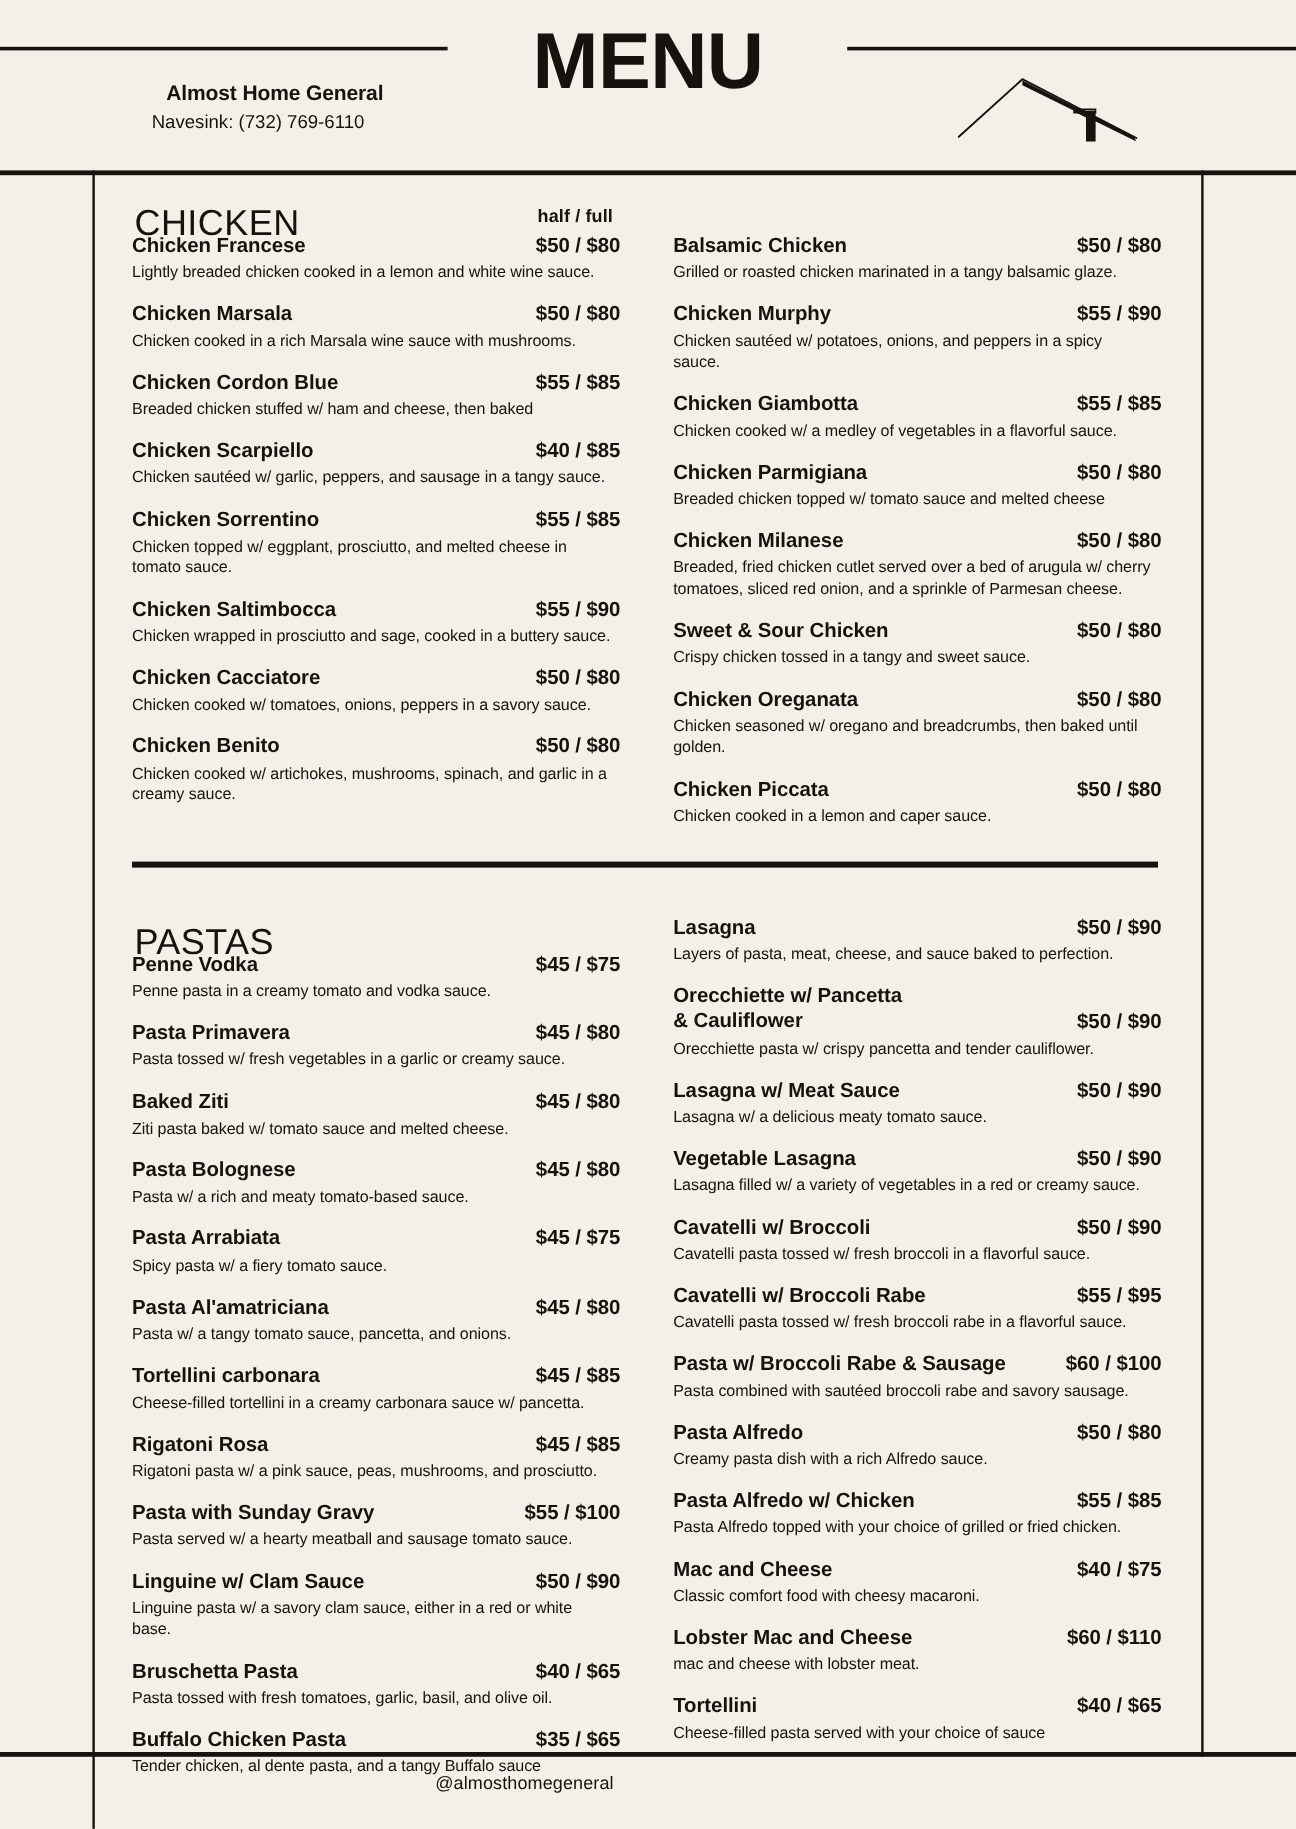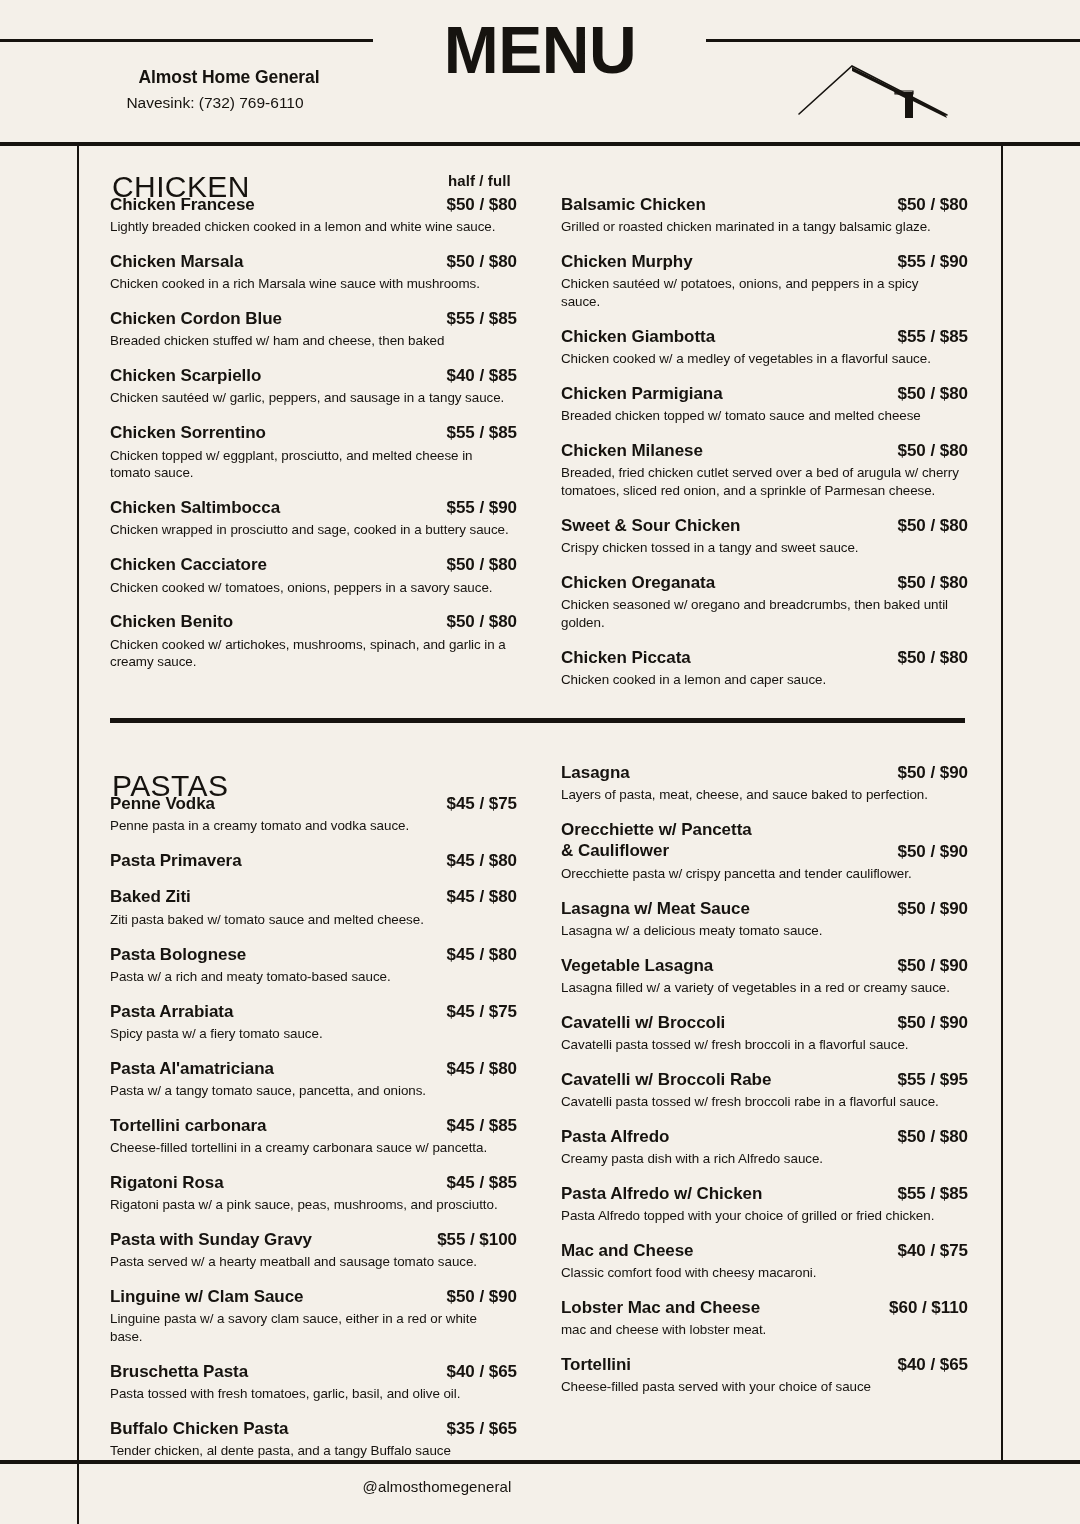--- a/index.html
+++ b/index.html
@@ -401,20 +401,21 @@
                 <div class="item-name">Penne Vodka</div>
                 <div class="item-price">$45 / $75</div>
               </div>
               <div class="item-desc">Penne pasta in a creamy tomato and vodka sauce.</div>
             </div>
             <div class="item">
               <div class="item-head">
                 <div class="item-name">Pasta Primavera</div>
                 <div class="item-price">$45 / $80</div>
               </div>
+              <div class="item-desc">Pasta tossed w/ fresh vegetables in a garlic or creamy sauce.</div>
             </div>
             <div class="item">
               <div class="item-head">
                 <div class="item-name">Baked Ziti</div>
                 <div class="item-price">$45 / $80</div>
               </div>
               <div class="item-desc">Ziti pasta baked w/ tomato sauce and melted cheese.</div>
             </div>
             <div class="item">
               <div class="item-head">
@@ -519,20 +520,27 @@
           </div>
           <div class="item">
             <div class="item-head">
               <div class="item-name">Cavatelli w/ Broccoli Rabe</div>
               <div class="item-price">$55 / $95</div>
             </div>
             <div class="item-desc">Cavatelli pasta tossed w/ fresh broccoli rabe in a flavorful sauce.</div>
           </div>
           <div class="item">
             <div class="item-head">
+              <div class="item-name">Pasta w/ Broccoli Rabe &amp; Sausage</div>
+              <div class="item-price">$60 / $100</div>
+            </div>
+            <div class="item-desc">Pasta combined with sautéed broccoli rabe and savory sausage.</div>
+          </div>
+          <div class="item">
+            <div class="item-head">
               <div class="item-name">Pasta Alfredo</div>
               <div class="item-price">$50 / $80</div>
             </div>
             <div class="item-desc">Creamy pasta dish with a rich Alfredo sauce.</div>
           </div>
           <div class="item">
             <div class="item-head">
               <div class="item-name">Pasta Alfredo w/ Chicken</div>
               <div class="item-price">$55 / $85</div>
             </div>

